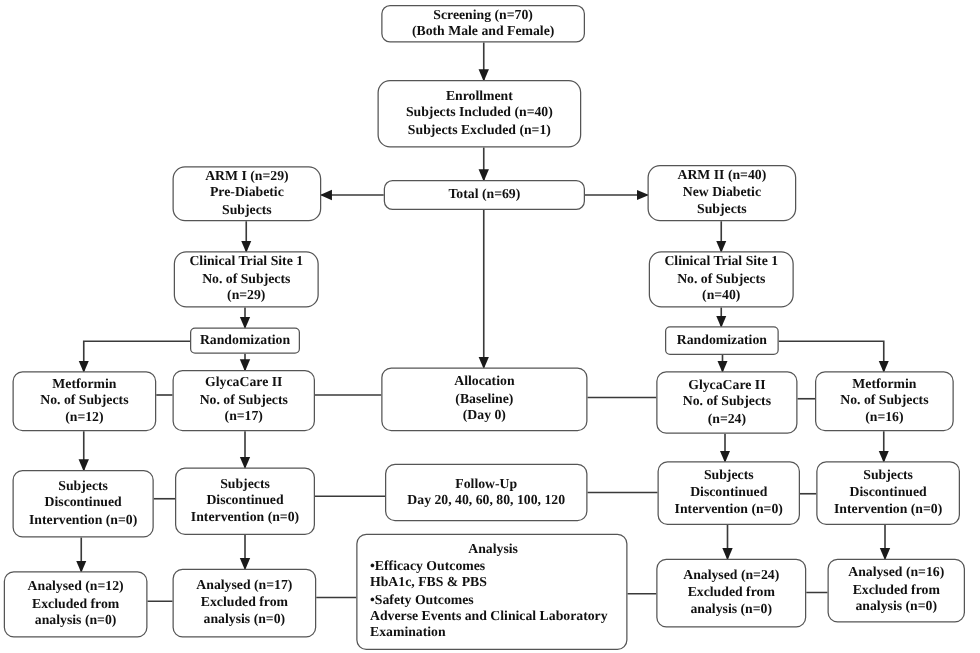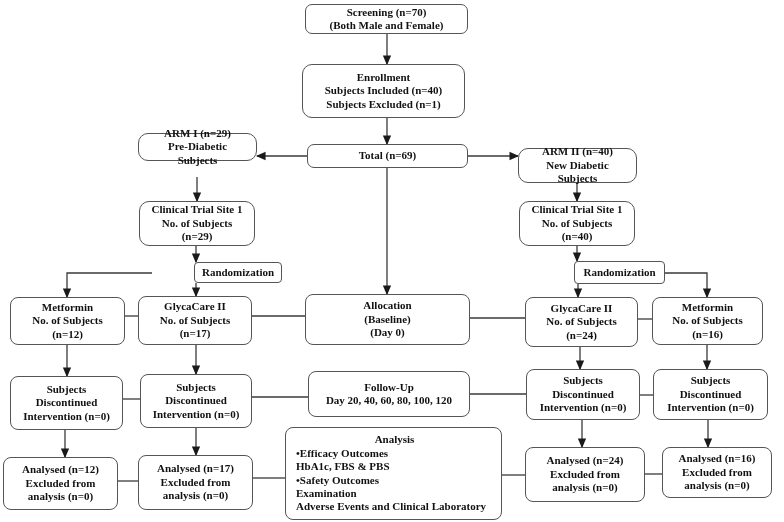--- a/index.html
+++ b/index.html
@@ -28,21 +28,21 @@
     align-items: center;
     justify-content: center;
     text-align: center;
     font-weight: bold;
     font-size: 11px;
     line-height: 1.22;
     color: #111111;
     padding: 1px 3px;
   }
   .box span { display: block; white-space: nowrap; }
-  .r-small { border-radius: 4px; margin-left: 42px; }
+  .r-small { border-radius: 4px; }
   .r-med   { border-radius: 7px; }
   .r-big   { border-radius: 8px; align-items: center; }
   .analysis-box { justify-content: center; padding: 3px 8px 3px 10px; }
   .analysis-box .a-title { width: 100%; text-align: center; }
   .analysis-box .a-line  { width: 100%; text-align: left; }
 </style>
 </head>
 <body>
 
 <div class="canvas">
@@ -105,29 +105,29 @@
     <span>Screening (n=70)</span>
     <span>(Both Male and Female)</span>
   </div>
 
   <div class="box" style="left:302px;top:64px;width:163px;height:54px">
     <span>Enrollment</span>
     <span>Subjects Included (n=40)</span>
     <span>Subjects Excluded (n=1)</span>
   </div>
 
-  <div class="box" style="left:138px;top:133px;width:119px;height:28px">
+  <div class="box" style="left:138px;top:133px;width:119px;height:44px">
     <span>ARM  I (n=29)</span>
     <span>Pre-Diabetic</span>
     <span>Subjects</span>
   </div>
   <div class="box r-med" style="left:307px;top:144px;width:161px;height:24px">
     <span>Total (n=69)</span>
   </div>
-  <div class="box" style="left:518px;top:148px;width:119px;height:35px">
+  <div class="box" style="left:518px;top:132px;width:119px;height:45px">
     <span>ARM  II (n=40)</span>
     <span>New Diabetic</span>
     <span>Subjects</span>
   </div>
 
   <div class="box" style="left:139px;top:201px;width:116px;height:45px">
     <span>Clinical Trial Site 1</span>
     <span>No. of Subjects</span>
     <span>(n=29)</span>
   </div>
@@ -203,22 +203,22 @@
   <div class="box r-big" style="left:138px;top:455px;width:115px;height:55px">
     <span>Analysed  (n=17)</span>
     <span>Excluded  from</span>
     <span>analysis (n=0)</span>
   </div>
   <div class="box r-big analysis-box" style="left:285px;top:427px;width:217px;height:93px">
     <span class="a-title">Analysis</span>
     <span class="a-line">•Efficacy Outcomes</span>
     <span class="a-line">HbA1c, FBS &amp; PBS</span>
     <span class="a-line">•Safety Outcomes</span>
+    <span class="a-line">Adverse Events and Clinical Laboratory</span>
     <span class="a-line">Examination</span>
-    <span class="a-line">Adverse Events and Clinical Laboratory</span>
   </div>
   <div class="box r-big" style="left:525px;top:447px;width:120px;height:55px">
     <span>Analysed  (n=24)</span>
     <span>Excluded  from</span>
     <span>analysis (n=0)</span>
   </div>
   <div class="box r-big" style="left:662px;top:447px;width:110px;height:51px">
     <span>Analysed  (n=16)</span>
     <span>Excluded  from</span>
     <span>analysis (n=0)</span>

